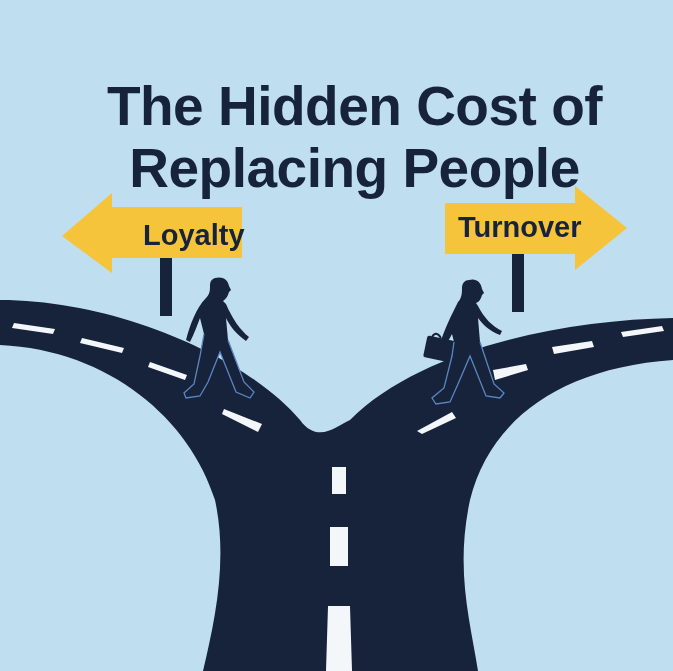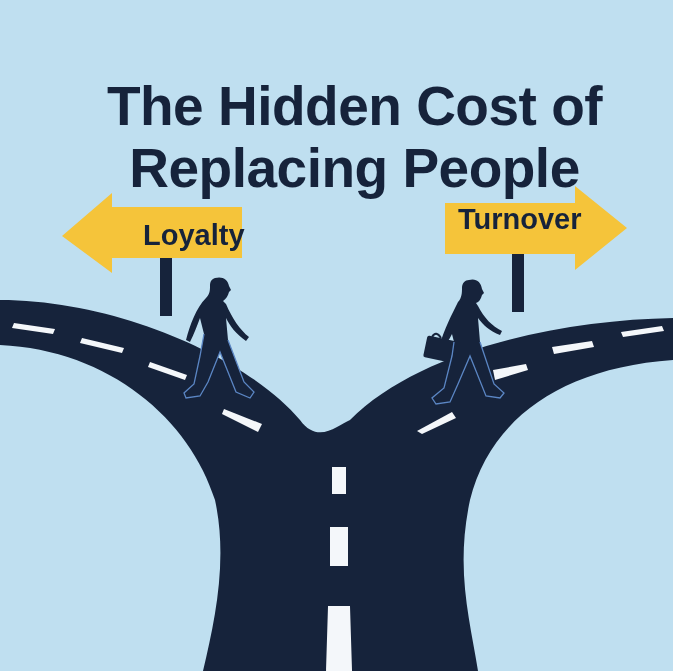--- a/index.html
+++ b/index.html
@@ -14,21 +14,21 @@
       position: absolute; left: 0; top: 38px; width: 673px;
       text-align: center; color: #16233b;
       font-weight: 700; font-size: 55px; line-height: 62px; letter-spacing: -0.5px; padding-left: 18px;
     }
     .title .line { display: block; }
     .sign-label {
       position: absolute; color: #16233b; font-weight: 700; font-size: 29px;
       line-height: 34px; white-space: nowrap;
     }
     .sign-left-label { left: 112px; top: 218px; margin-left: 31px; }
-    .sign-right-label { left: 458px; top: 202px; }
+    .sign-right-label { left: 458px; top: 210px; }
   </style>
 </head>
 <body>
 
 <div class="canvas">
   <svg class="scene" viewBox="0 0 673 671" xmlns="http://www.w3.org/2000/svg">
 
     <path d="M0,300 C120,300 250,360 300,420 C318,445 338,425 350,420
          C420,350 560,320 673,318
          L673,360 C560,368 490,420 470,500 C455,570 470,620 478,671

